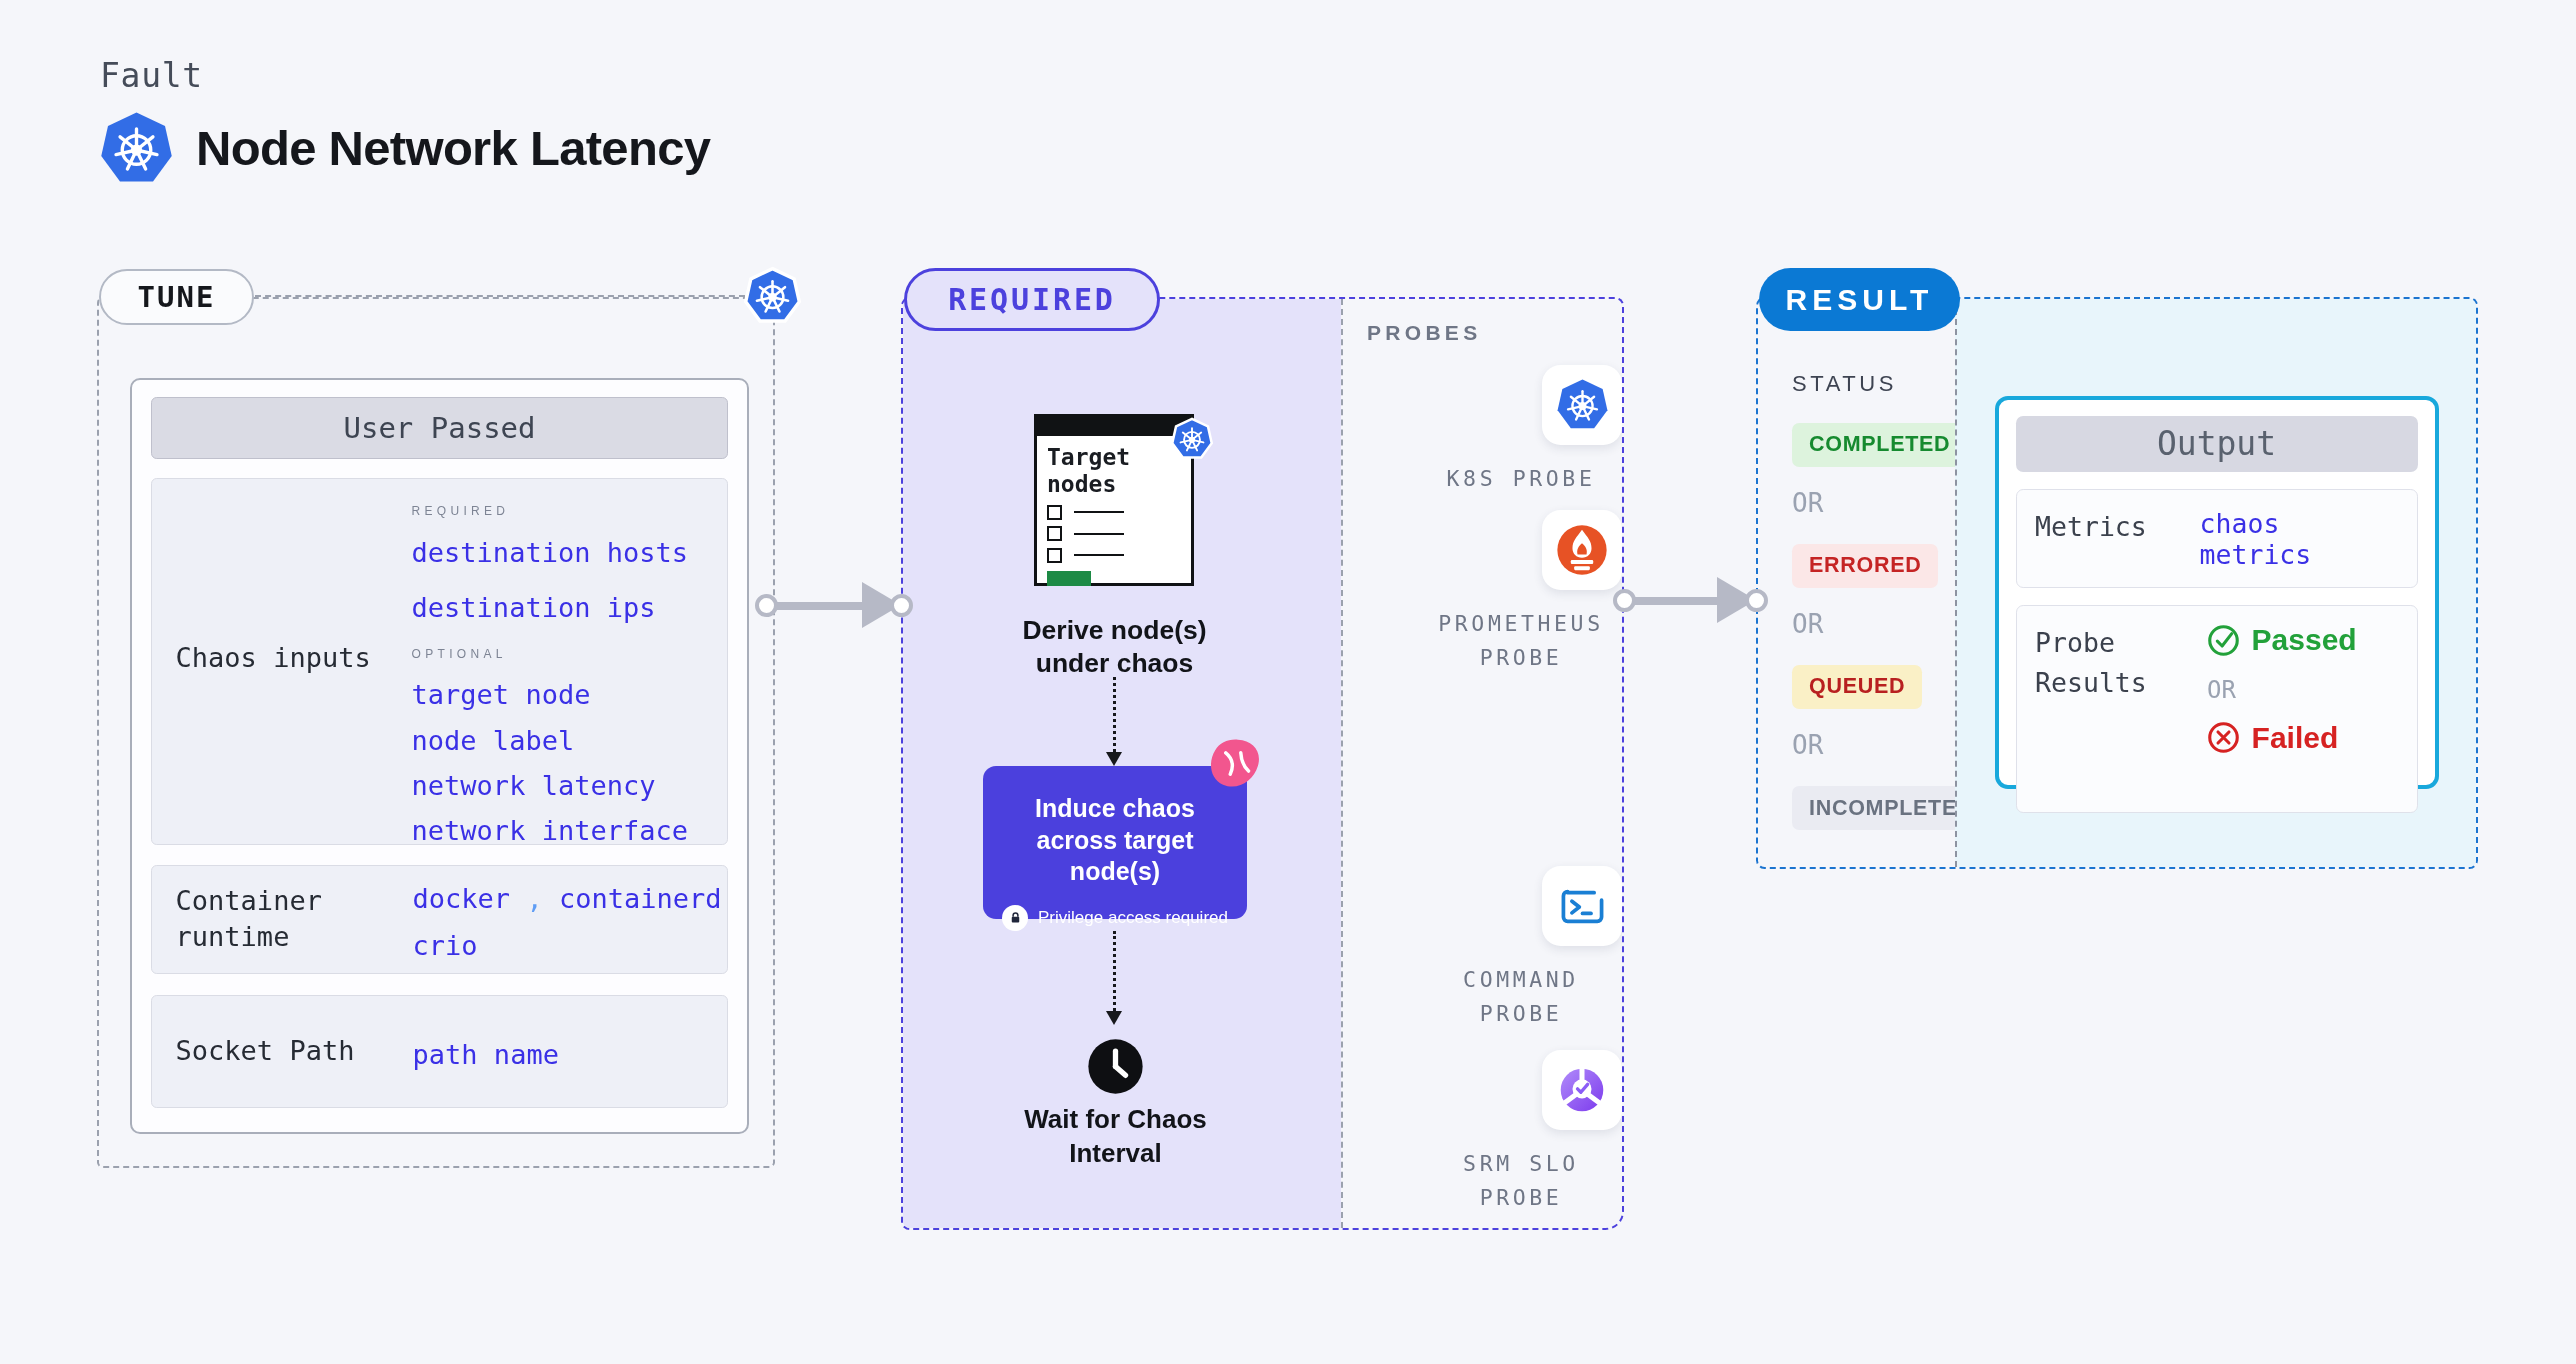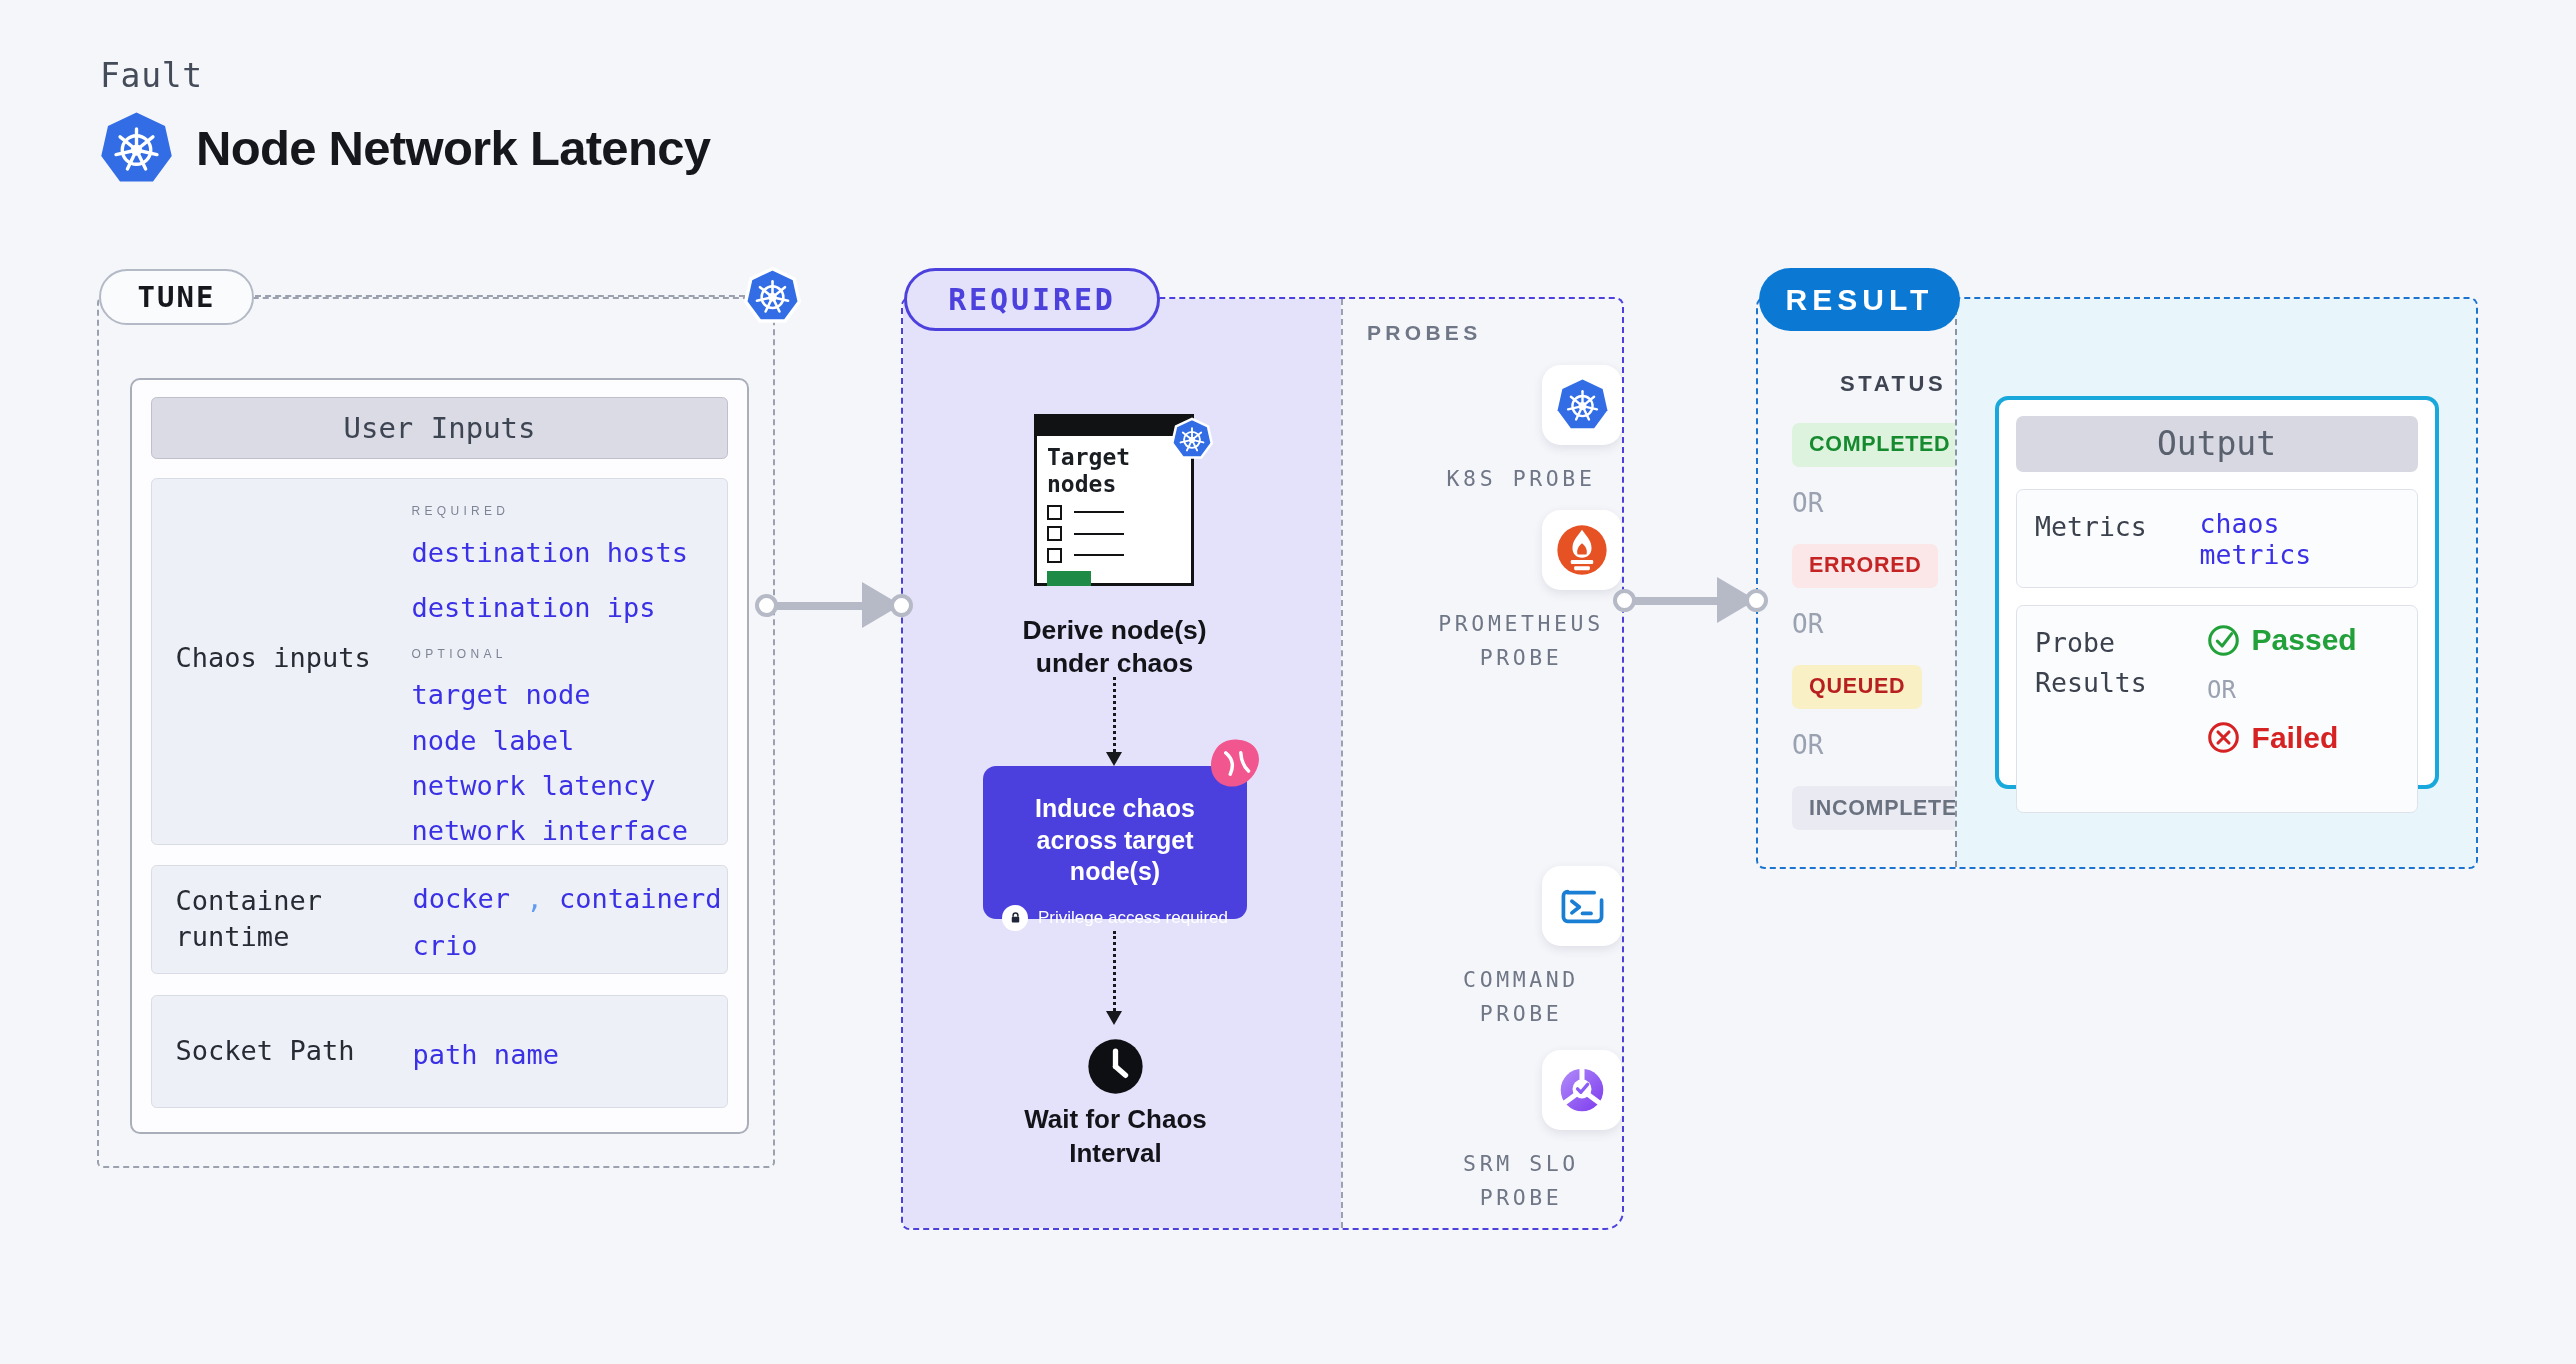--- a/index.html
+++ b/index.html
@@ -105,21 +105,21 @@
   
   .probes-heading { position: absolute; left: 24px; top: 21.5px; font-size: 21px; font-weight: 600;
                     color: #6f7686; letter-spacing: 4.3px; }
   .probe-item { position: absolute; left: 0; width: 100%; display: flex; flex-direction: column; align-items: flex-end; }
   .probe-card { width: 80px; height: 80px; background: #ffffff; border-radius: 18.6px;
                 box-shadow: 0 3.6px 10px rgba(40,50,80,0.10); display: flex; align-items: center; justify-content: center; }
   .probe-label { margin-top: 17px; width: 202px; text-align: center; font-family: "DejaVu Sans Mono", monospace;
                  font-size: 21.5px; color: #6f7686; letter-spacing: 3.6px; line-height: 1.6; }
 
   
-  .status-heading { font-size: 22px; font-weight: 700; color: #3e4452; letter-spacing: 3.6px; margin-left: 48px; }
+  .status-heading { font-size: 22px; font-weight: 400; color: #3e4452; letter-spacing: 3.6px; }
   .status-badge { display: inline-block; margin-top: 26px; padding: 9.3px 17px; border-radius: 7.2px;
                   font-size: 21.5px; font-weight: 700; letter-spacing: 0.7px; }
   .status-badge.success { background: #ddf3dd; color: #168a2f; }
   .status-badge.error { background: #fbe7e7; color: #c52424; }
   .status-badge.warning { background: #faf0c6; color: #b82020; }
   .status-badge.neutral { background: #eaebf2; color: #6a7280; }
   .or-label { margin-top: 21.5px; font-family: "DejaVu Sans Mono", monospace; font-size: 26px; color: #9aa2b1; }
 
   .output-card { position: relative; margin: 97px auto 0; width: 444px; height: 393px; background: #ffffff;
                  border: 4.3px solid #18a8dc; border-radius: 13px; padding: 15.8px 17px; }
@@ -182,21 +182,21 @@
   <div class="tune-dash-line"></div>
   <span class="tune-k8s">
     <svg viewBox="0 0 100 100" width="57" height="62">
         <use href="#k8s-logo-outlined"></use>
       </svg>
   </span>
   <div class="tune-box"></div>
   <div class="badge-pill tune-pill">TUNE</div>
 
   <div class="ui-card">
-    <div class="ui-header">User Inputs</div>
+    <div class="ui-header">User Passed</div>
 
     <div class="panel chaos-panel">
       <div class="panel-label">Chaos inputs</div>
       <div class="param-col">
         <div class="param-heading">REQUIRED</div>
         <div class="param-link req-item">destination hosts</div>
         <div class="param-link req-item">destination ips</div>
         <div class="param-heading opt-heading">OPTIONAL</div>
         <div class="param-link opt-item">target node</div>
         <div class="param-link opt-item">node label</div>

